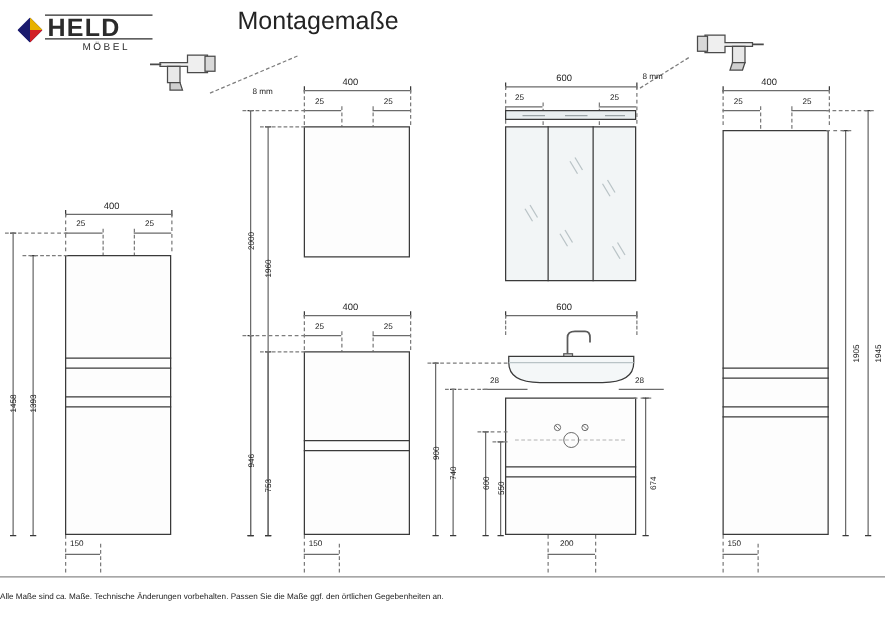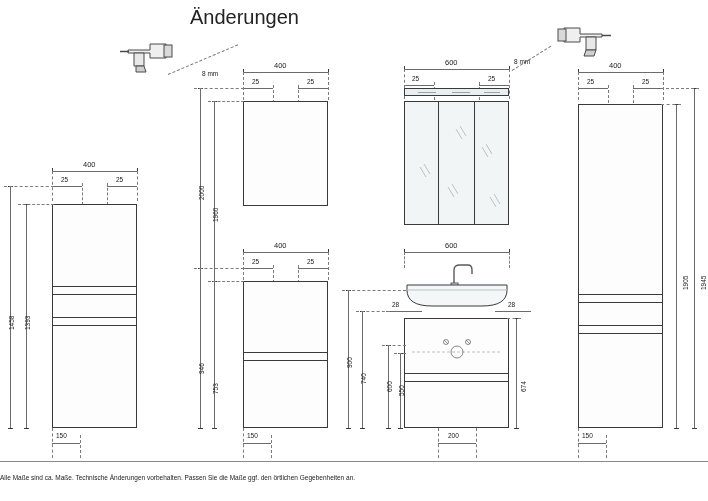--- a/index.html
+++ b/index.html
@@ -136,22 +136,36 @@
   }
   .drill {
     position: absolute;
   }
 </style>
 </head>
 <body>
 
 <div id="page">
 
-
-  <div id="title">Änderungen</div>
+  <div id="logo">
+    <svg class="lg-diamond" viewBox="0 0 20 20">
+      <polygon points="10,0 20,10 10,20 0,10" fill="#1b1b6e"></polygon>
+      <polygon points="10,0 20,10 10,10" fill="#e8b200"></polygon>
+      <polygon points="10,10 20,10 10,20" fill="#d21f26"></polygon>
+      <polygon points="0,10 10,10 10,20" fill="#1b1b6e"></polygon>
+    </svg>
+    <div class="lg-text">HELD</div>
+    <div class="lg-sub">MÖBEL</div>
+    <svg style="position:absolute;left:22px;top:0px" width="88" height="30">
+      <line x1="0" y1="21" x2="86" y2="21" stroke="#2b2b2b" stroke-width="1"></line>
+      <line x1="0" y1="2" x2="86" y2="2" stroke="#2b2b2b" stroke-width="1"></line>
+    </svg>
+  </div>
+
+  <div id="title">Montagemaße</div>
 
   <div class="hl thin" style="left:52px; top:171px; width:85px;"></div>
   <div class="tick" style="left:52px; top:168px;"></div>
   <div class="tick" style="left:137px; top:168px;"></div>
   <div class="lbl big" style="left:83px; top:160px;">400</div>
 
   <div class="hl thin" style="left:52px; top:186px; width:30px;"></div>
   <div class="lbl" style="left:61px; top:176px;">25</div>
   <div class="hl thin" style="left:107px; top:186px; width:30px;"></div>
   <div class="lbl" style="left:116px; top:176px;">25</div>

